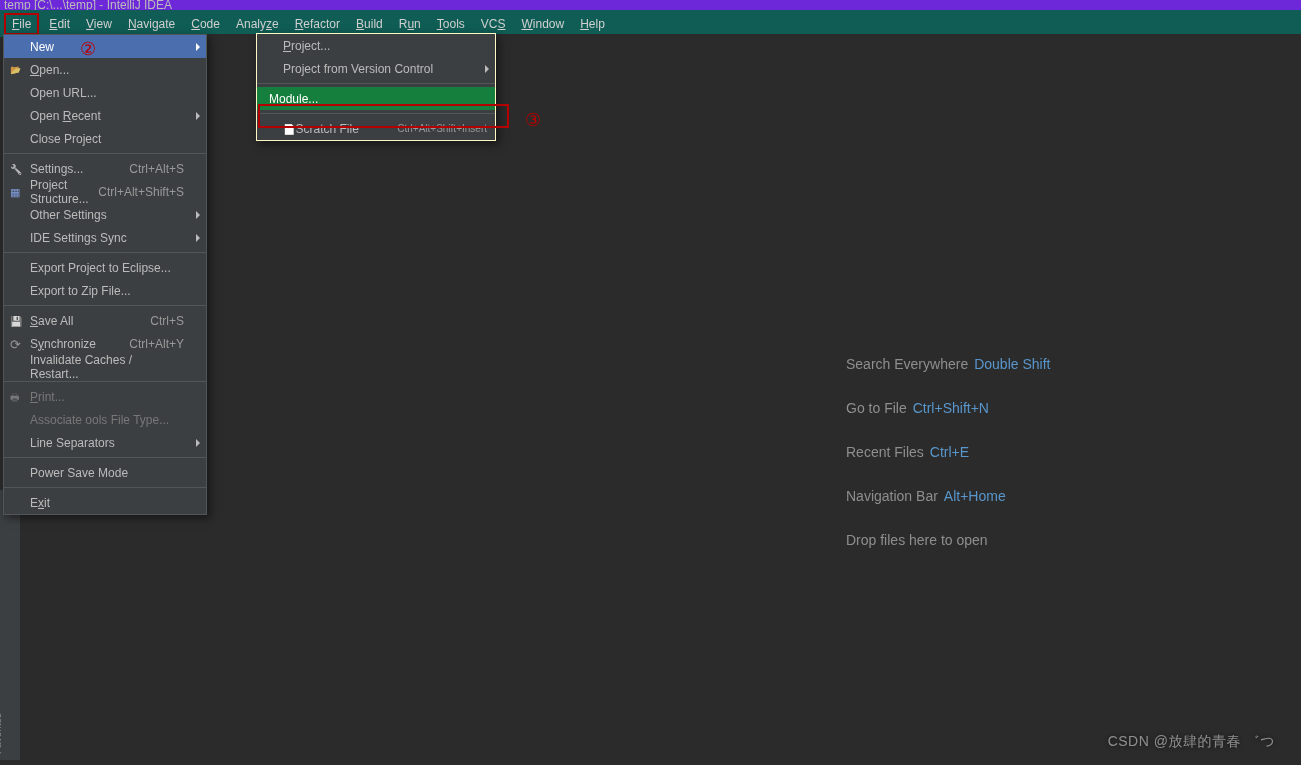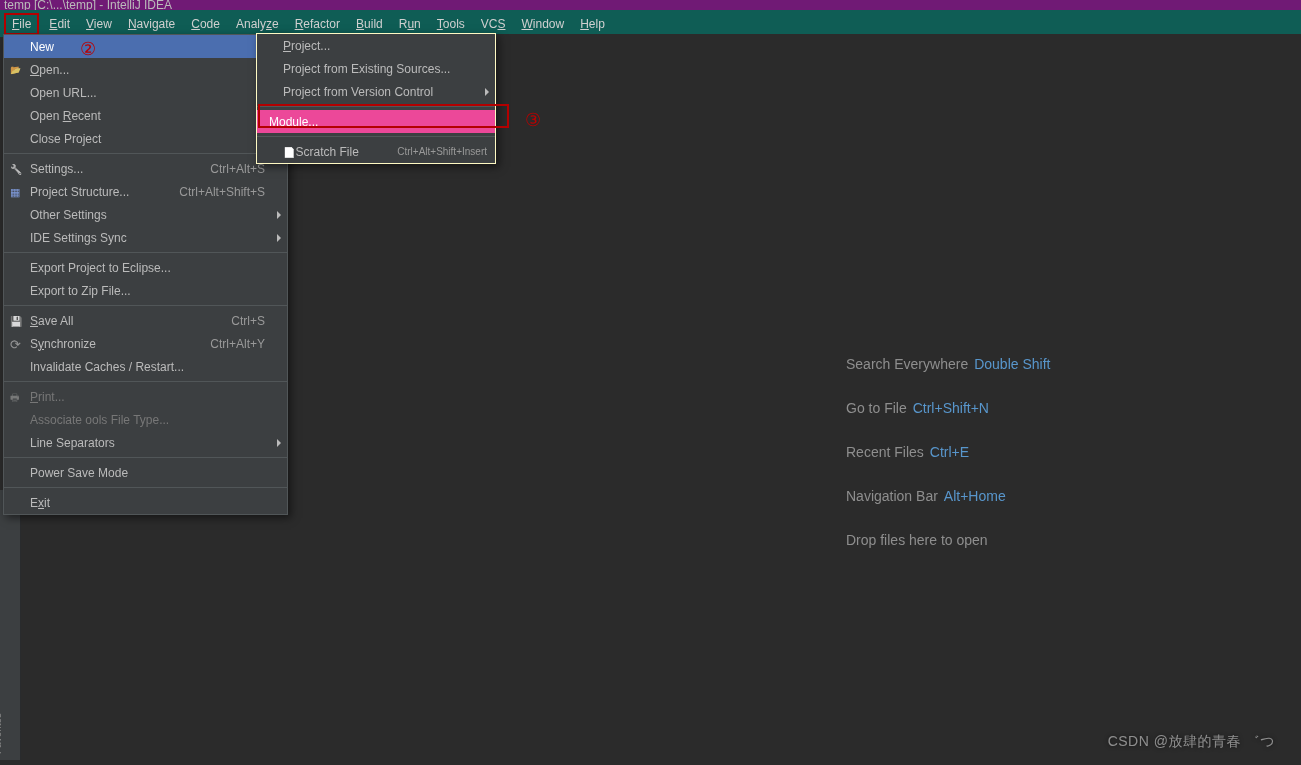--- a/index.html
+++ b/index.html
@@ -8,21 +8,21 @@
       font-family: "Segoe UI", Arial, sans-serif;
       font-size: 12px;
       color: #bbbbbb;
       width: 1301px;
       height: 765px;
       overflow: hidden;
       position: relative;
     }
     .titlebar {
       height: 10px;
-      background: #701a75;
+      background: #6d28d9;
       padding-left: 4px;
       color: #bbb;
       display: flex;
       align-items: center;
       overflow: hidden;
     }
     .menubar {
       height: 27px;
       background: #0f5d55;
       display: flex;
@@ -38,21 +38,21 @@
     .menubar .menu .mn { text-decoration: underline; text-underline-offset: 1px; }
     .menubar .file-box {
       border: 2px solid #b30000;
       padding: 2px 6px;
       margin-right: 2px;
     }
     .dropdown {
       position: absolute;
       left: 3px;
       top: 34px;
-      width: 285px;
+      width: 204px;
       background: #3c3f41;
       border: 1px solid #515658;
       box-shadow: 3px 3px 8px rgba(0,0,0,0.5);
       z-index: 10;
     }
     .dropdown .item {
       height: 23px;
       display: flex;
       align-items: center;
       padding: 0 22px 0 26px;
@@ -103,21 +103,21 @@
     }
     .submenu .item {
       height: 23px;
       display: flex;
       align-items: center;
       padding: 0 8px 0 26px;
       color: #bbbbbb;
       position: relative;
     }
     .submenu .item .mn { text-decoration: underline; }
-    .submenu .item.highlight { background: #ec4899; color: #fff; padding-left: 12px; }
+    .submenu .item.highlight { background: #15803d; color: #fff; padding-left: 12px; }
     .submenu .sep { height: 1px; background: #515658; margin: 3px 0; }
     .submenu .shortcut { margin-left: auto; color: #999; font-size: 10px; }
     .submenu .arrow {
       position: absolute; right: 6px;
       width: 0; height: 0;
       border-left: 4px solid #bbb;
       border-top: 4px solid transparent;
       border-bottom: 4px solid transparent;
     }
     .module-outline {
@@ -285,23 +285,20 @@
   <div class="item">
       <span>E<span class="mn">x</span>it</span>
     </div>
 </div>
 
 <div class="submenu">
   <div class="item">
       <span><span class="mn">P</span>roject...</span>
     </div>
   <div class="item">
-      <span>Project from Existing Sources...</span>
-    </div>
-  <div class="item">
     <span>Project from Version Control</span>
       <span class="arrow"></span>
   </div>
   <div class="sep"></div>
   <div class="item highlight">
       <span><span class="mn">M</span>odule...</span>
     </div>
   <div class="sep"></div>
   <div class="item">
     <span class="icon ic-scratch"></span>

